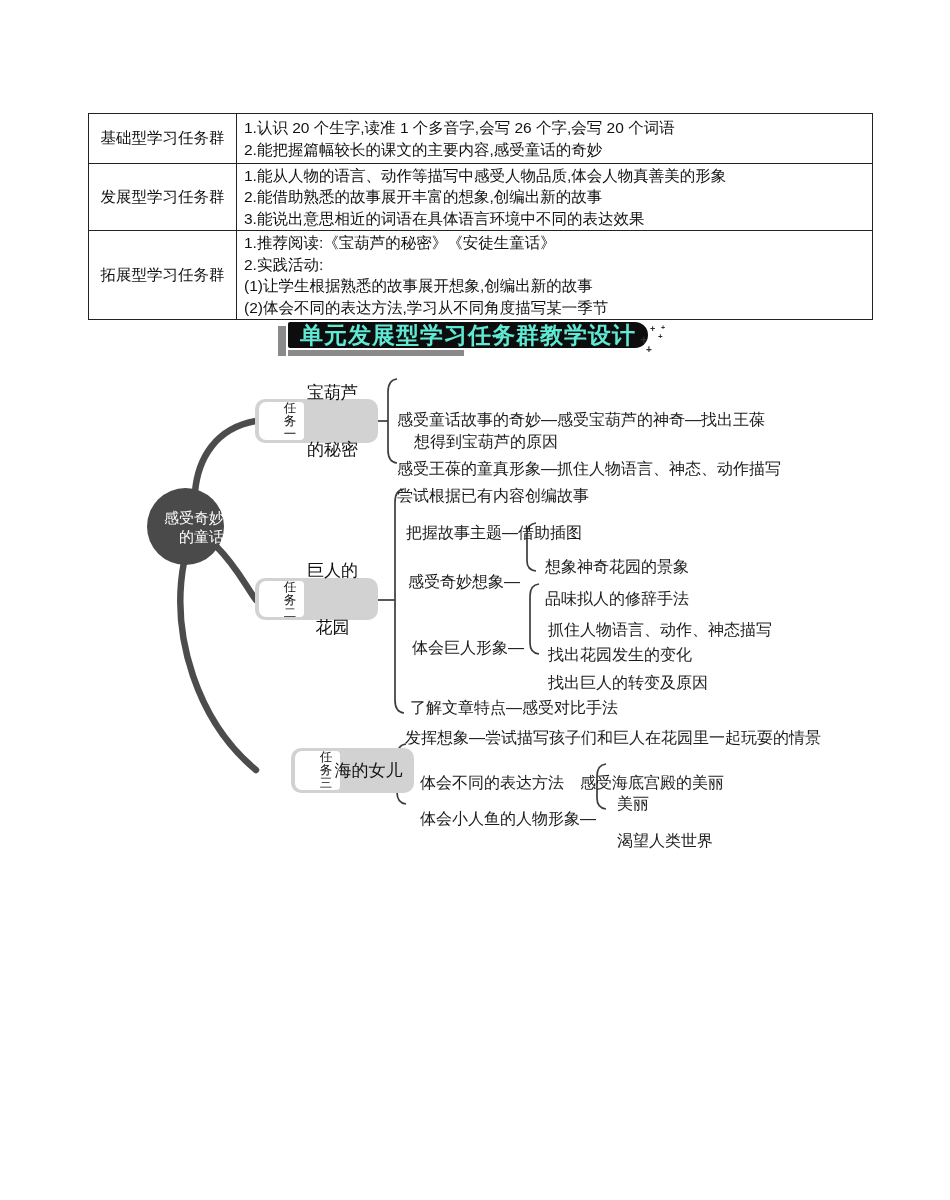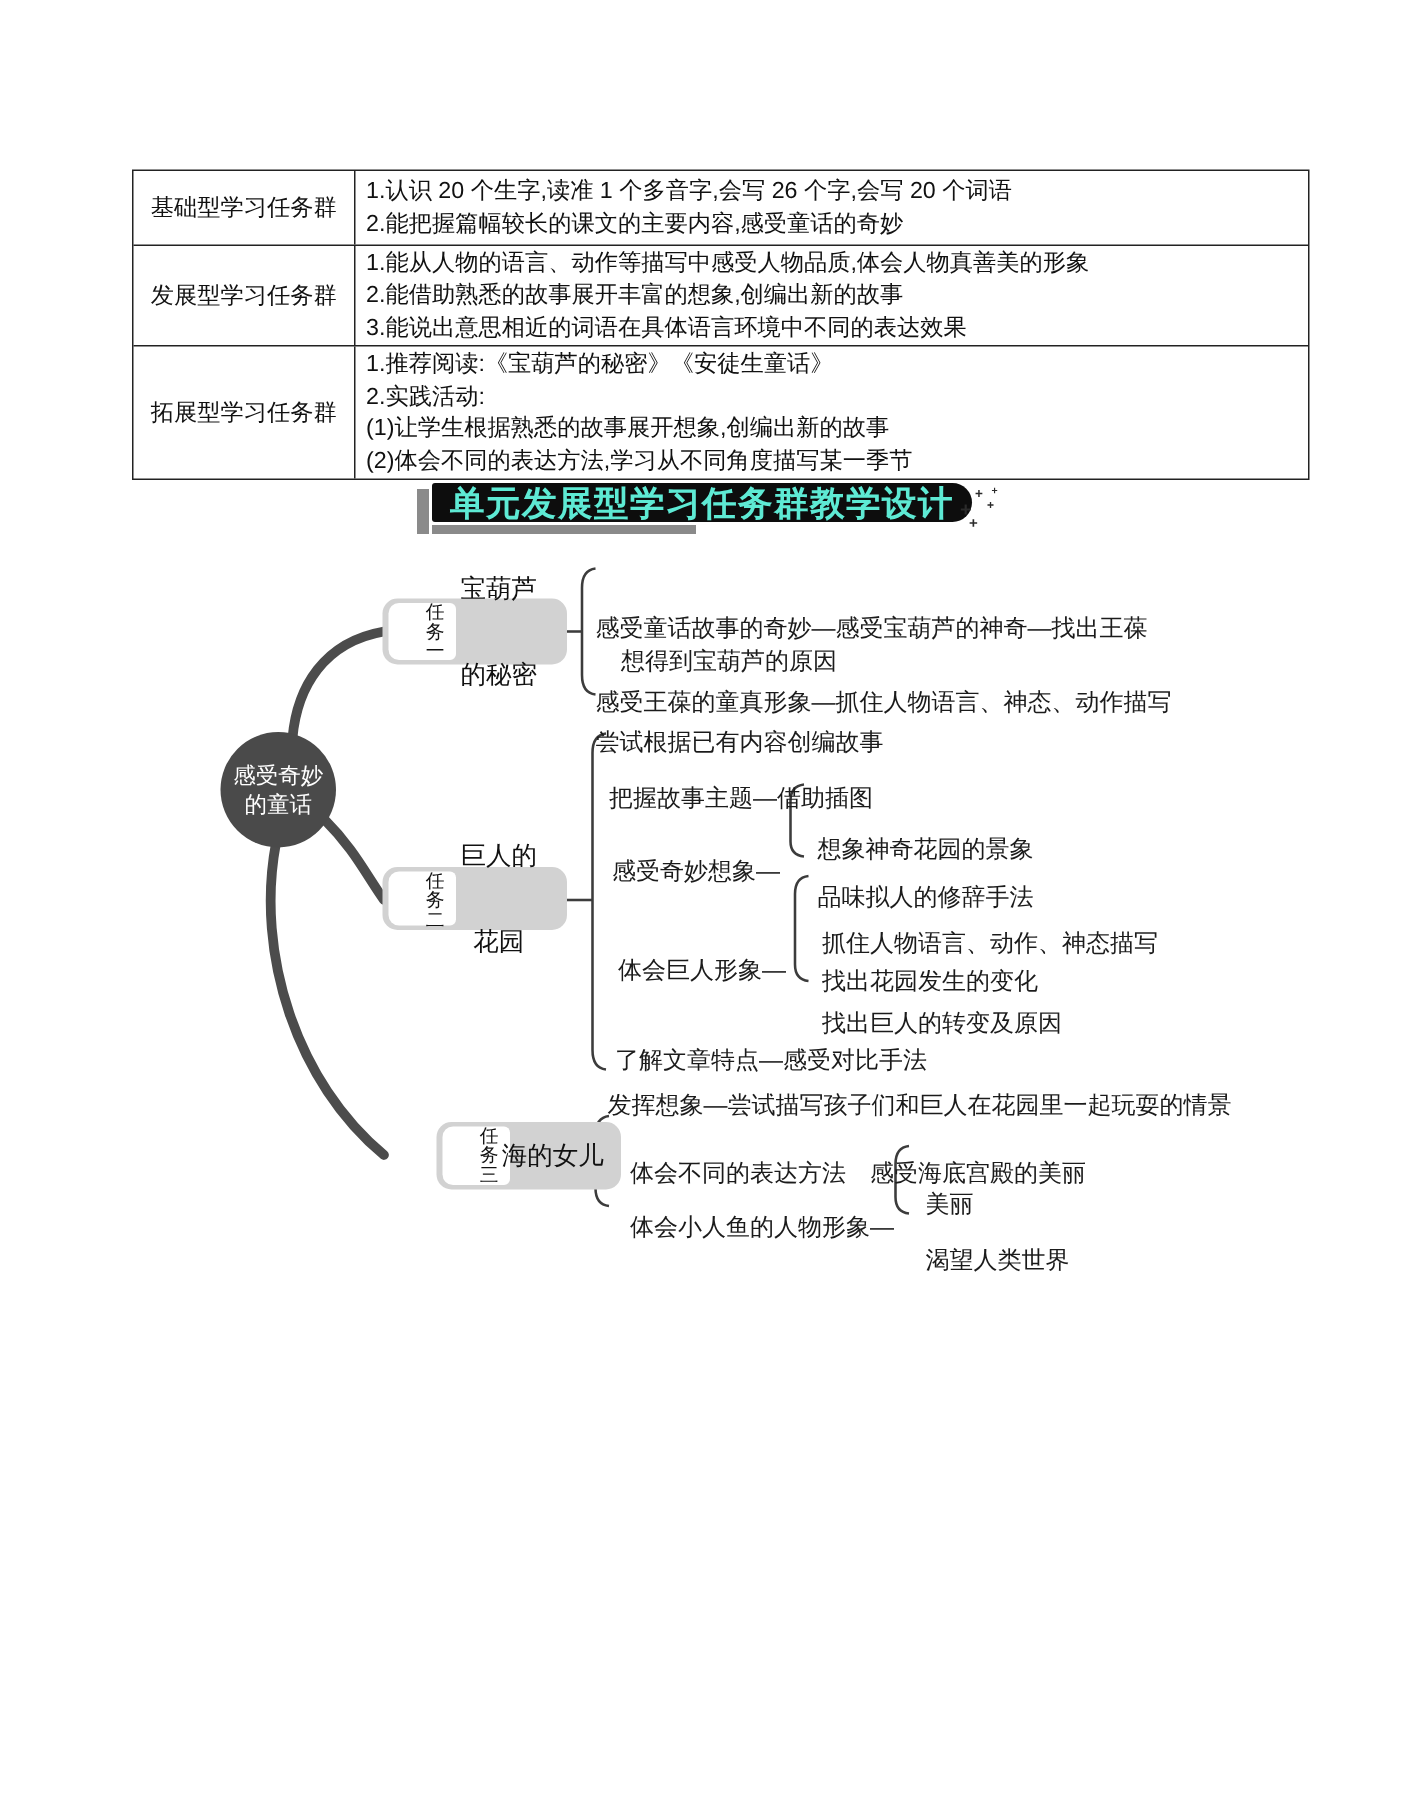--- a/index.html
+++ b/index.html
@@ -33,21 +33,21 @@
     background:#0d0d0d;color:#5eead4;border-radius:2px 13px 13px 2px;
     display:flex;align-items:center;justify-content:center;
     font-size:23px;font-weight:bold;letter-spacing:1px;white-space:nowrap;
   }
   .sparkle{position:absolute;color:#2b2b2b;font-weight:bold;line-height:1;}
   
   .mm-svg{position:absolute;left:0;top:0;width:950px;height:1200px;}
   .center-node{
     position:absolute;left:147px;top:488px;width:77px;height:77px;border-radius:50%;
     background:#4a4a4a;color:#fff;display:flex;flex-direction:column;
-    align-items:center;justify-content:center;font-size:15px;line-height:19px;
+    align-items:flex-end;justify-content:center;font-size:15px;line-height:19px;
     text-align:center;font-weight:500;
   }
   .node{position:absolute;left:255px;width:123px;background:#d2d2d2;border-radius:10px;}
   .node-tag{
     position:absolute;left:4px;top:3px;bottom:3px;width:28px;background:#ffffff;
     border-radius:7px 4px 4px 7px;display:flex;align-items:flex-start;justify-content:center;padding-left:17px;
   }
   .node-tag span{width:13px;font-size:12.5px;line-height:13px;word-break:break-all;text-align:center;color:#111;}
   .node-title{
     position:absolute;left:32px;right:0;top:0;bottom:0;display:flex;flex-direction:column;

